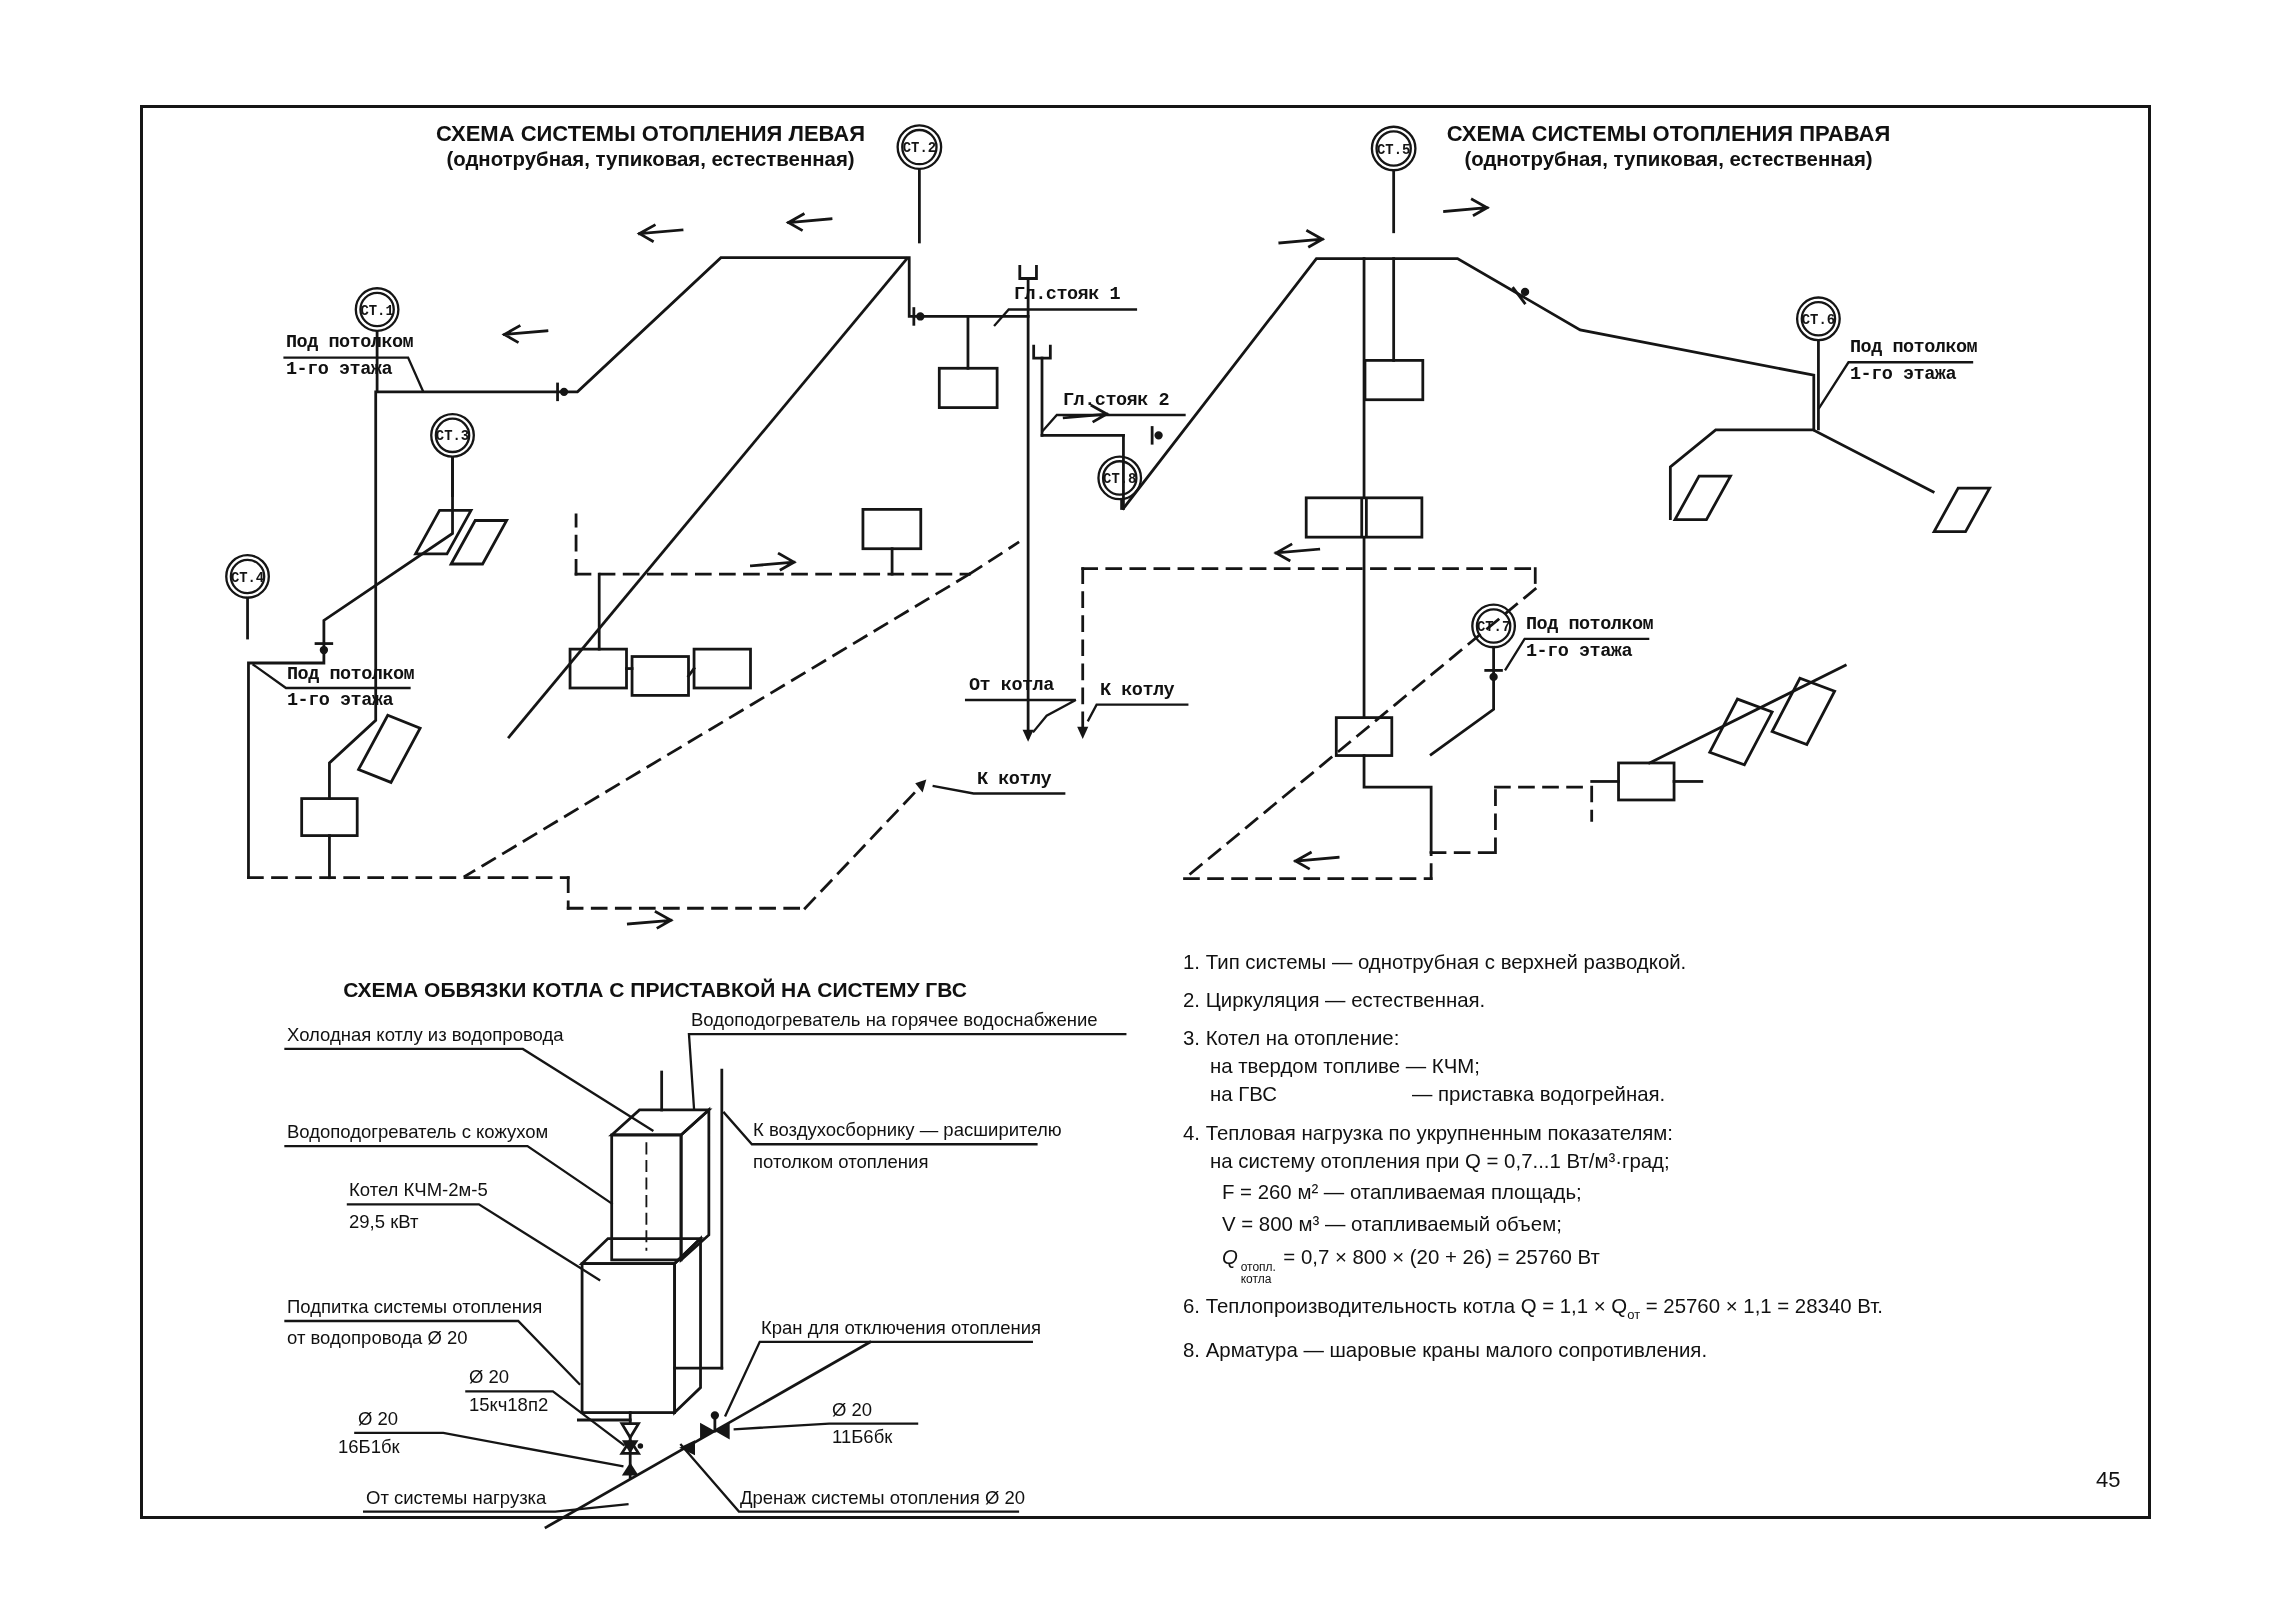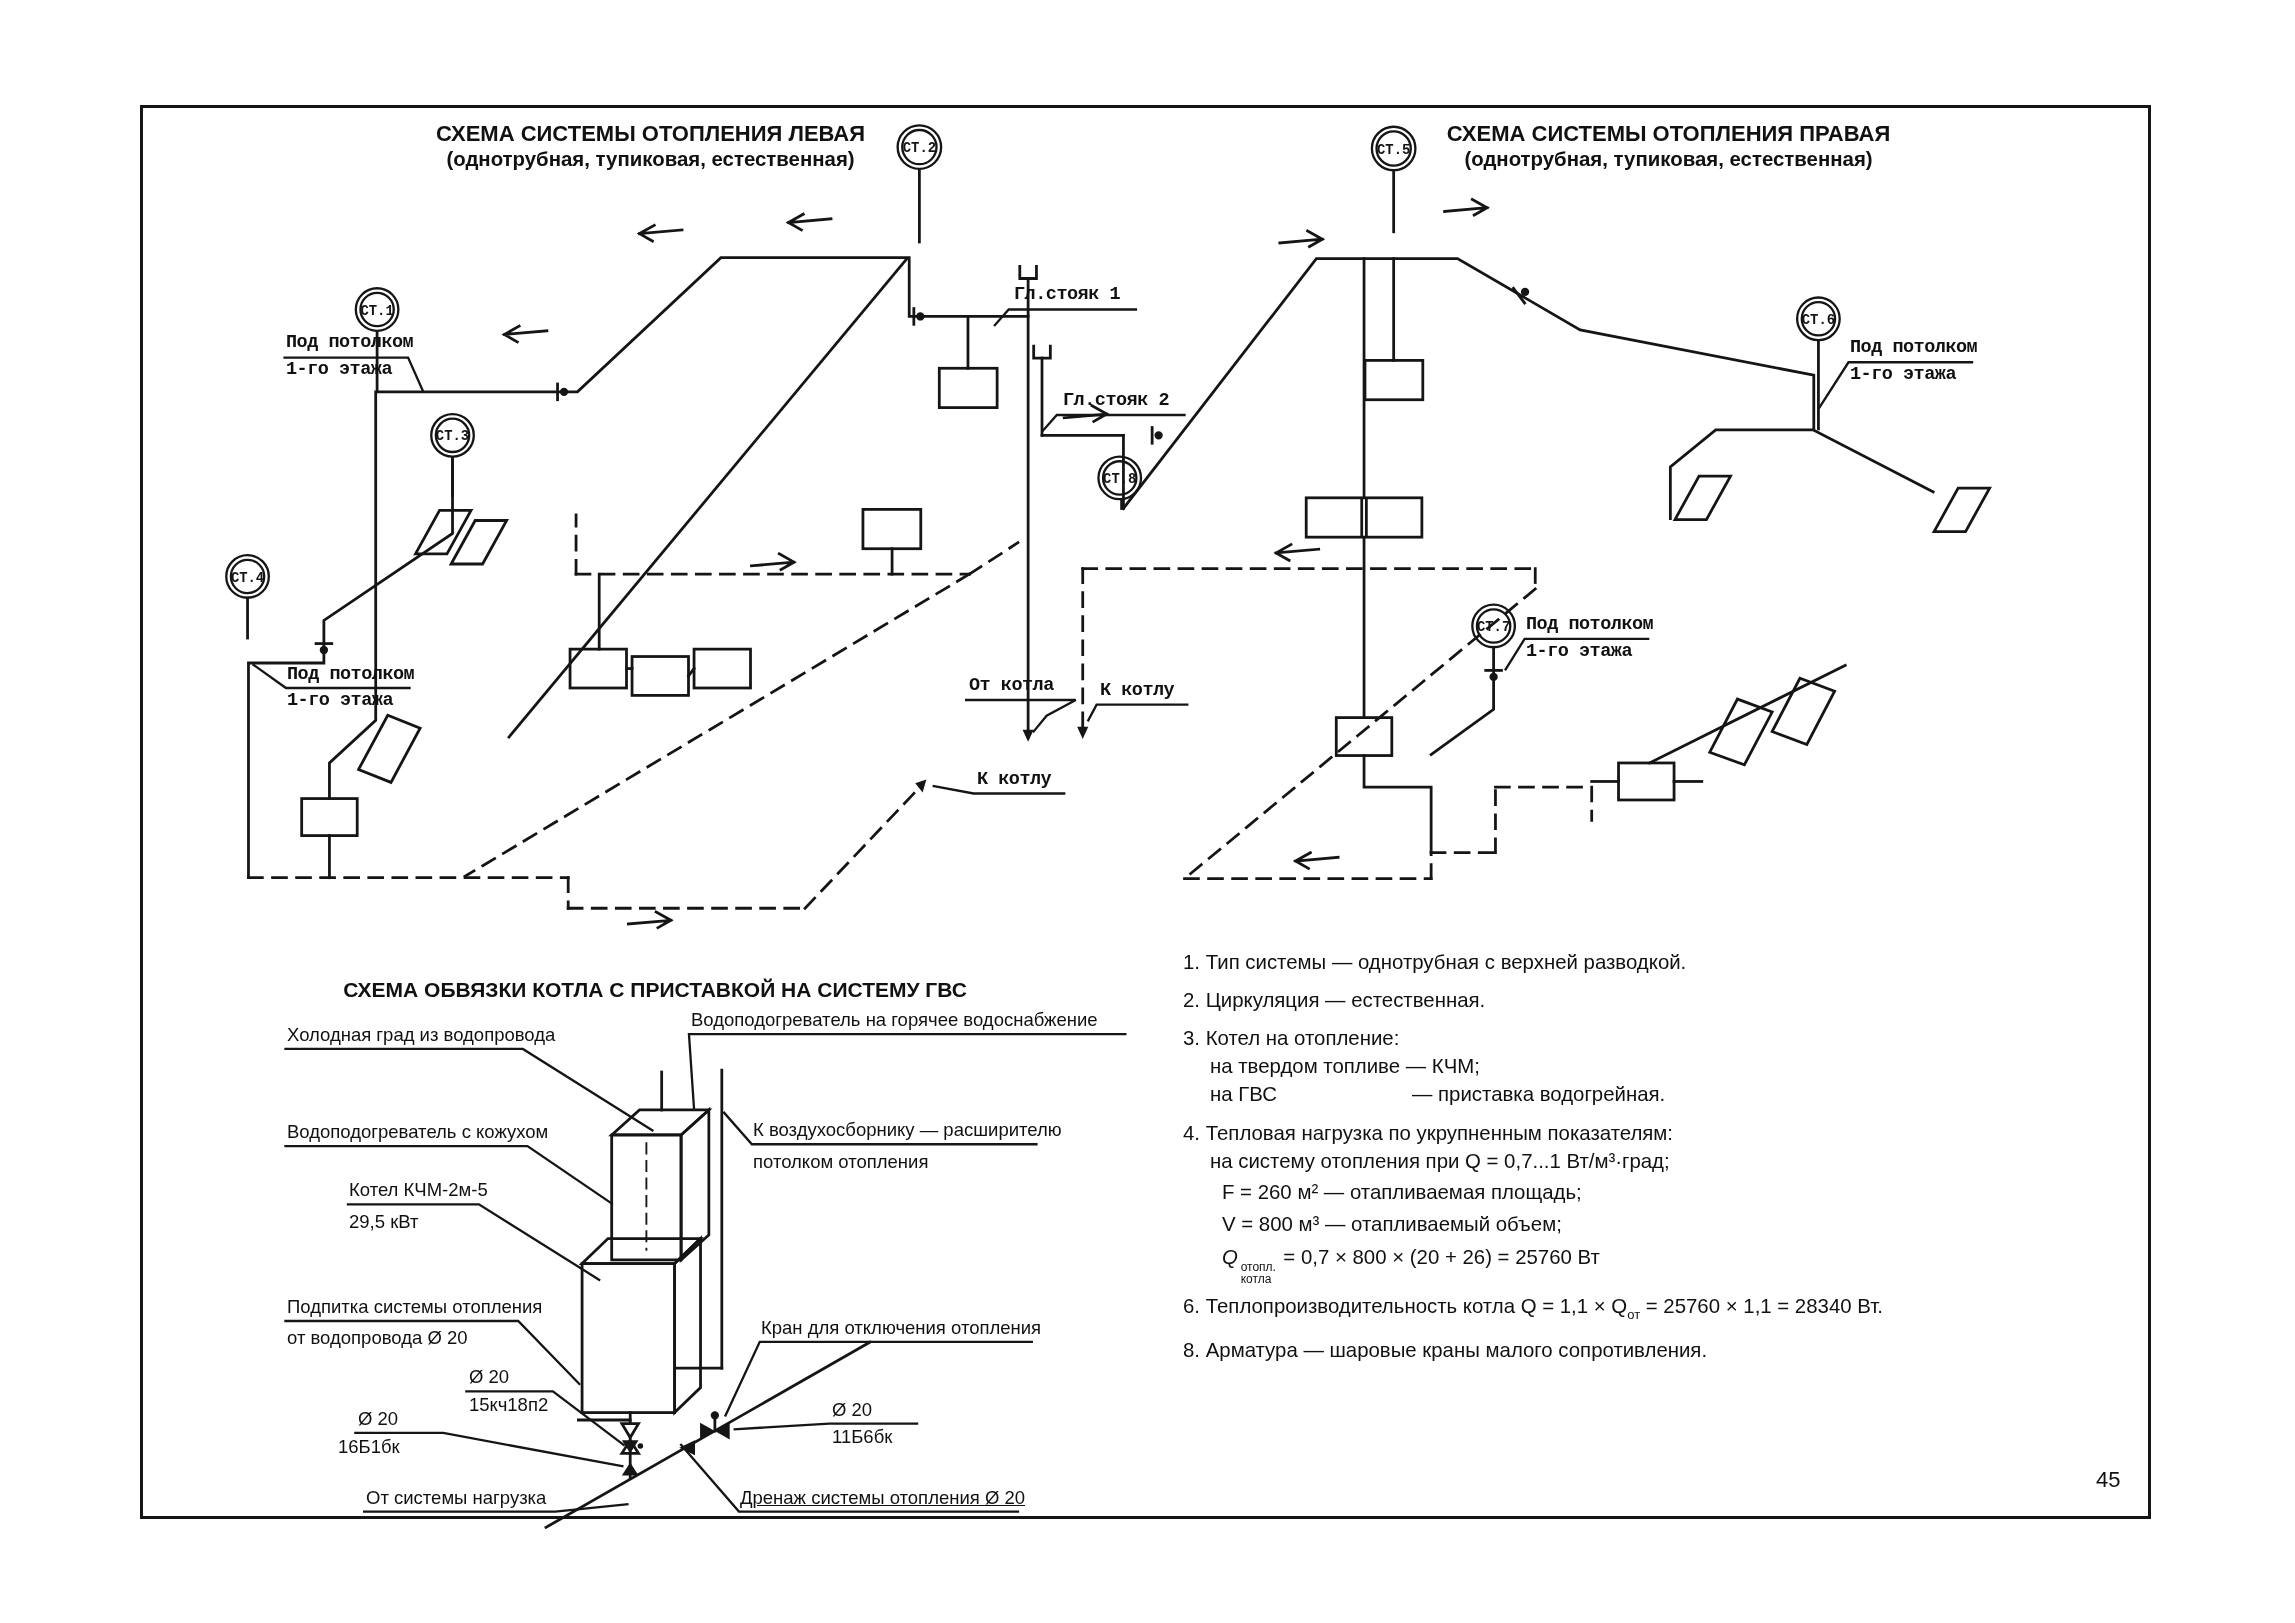--- a/index.html
+++ b/index.html
@@ -280,38 +280,38 @@
 
 <div class="dm" style="left:1014px;top:284px;">Гл.стояк 1</div>
 <div class="dm" style="left:1063px;top:390px;">Гл.стояк 2</div>
 <div class="dm" style="left:969px;top:675px;">От котла</div>
 <div class="dm" style="left:977px;top:769px;">К котлу</div>
 <div class="dm" style="left:1100px;top:680px;">К котлу</div>
 
 <div class="ttl" style="left:324px;top:977px;width:662px;">
   <div class="t1" style="font-size:21px;">СХЕМА ОБВЯЗКИ КОТЛА С ПРИСТАВКОЙ НА СИСТЕМУ ГВС</div>
 </div>
-<div class="dl" style="left:287px;top:1024px;">Холодная град из водопровода</div>
+<div class="dl" style="left:287px;top:1024px;">Холодная котлу из водопровода</div>
 <div class="dl" style="left:691px;top:1009px;">Водоподогреватель на горячее водоснабжение</div>
 <div class="dl" style="left:287px;top:1121px;">Водоподогреватель с кожухом</div>
 <div class="dl" style="left:753px;top:1119px;">К воздухосборнику — расширителю</div>
 <div class="dl" style="left:753px;top:1151px;">потолком отопления</div>
 <div class="dl" style="left:349px;top:1179px;">Котел КЧМ-2м-5</div>
 <div class="dl" style="left:349px;top:1211px;">29,5 кВт</div>
 <div class="dl" style="left:287px;top:1296px;">Подпитка системы отопления</div>
 <div class="dl" style="left:287px;top:1327px;">от водопровода Ø 20</div>
 <div class="dl" style="left:761px;top:1317px;">Кран для отключения отопления</div>
 <div class="dl" style="left:469px;top:1366px;">Ø 20</div>
 <div class="dl" style="left:469px;top:1394px;">15кч18п2</div>
 <div class="dl" style="left:358px;top:1408px;">Ø 20</div>
 <div class="dl" style="left:338px;top:1436px;">16Б1бк</div>
 <div class="dl" style="left:832px;top:1399px;">Ø 20</div>
 <div class="dl" style="left:832px;top:1426px;">11Б6бк</div>
 <div class="dl" style="left:366px;top:1487px;">От системы нагрузка</div>
-<div class="dl" style="left:740px;top:1487px;text-decoration:underline;">Дренаж системы отопления Ø 20</div>
+<div class="dl" style="left:740px;top:1487px;">Дренаж системы отопления Ø 20</div>
 
 <div class="notes">
   <div class="note-item mb22"><span>1.</span> <span>Тип системы — однотрубная с верхней разводкой.</span></div>
   <div class="note-item mb22"><span>2.</span> <span>Циркуляция — естественная.</span></div>
   <div class="note-item"><span>3.</span> <span>Котел на отопление:</span></div>
   <div class="note-sub">на твердом топливе — КЧМ;</div>
   <div class="note-sub mb22"><span class="gvs">на ГВС</span><span>— приставка водогрейная.</span></div>
   <div class="note-item"><span>4.</span> <span>Тепловая нагрузка по укрупненным показателям:</span></div>
   <div class="note-sub">на систему отопления при Q = 0,7...1 Вт/м³·град;</div>
   <div class="note-sub2 gap8">F = 260 м² — отапливаемая площадь;</div>

